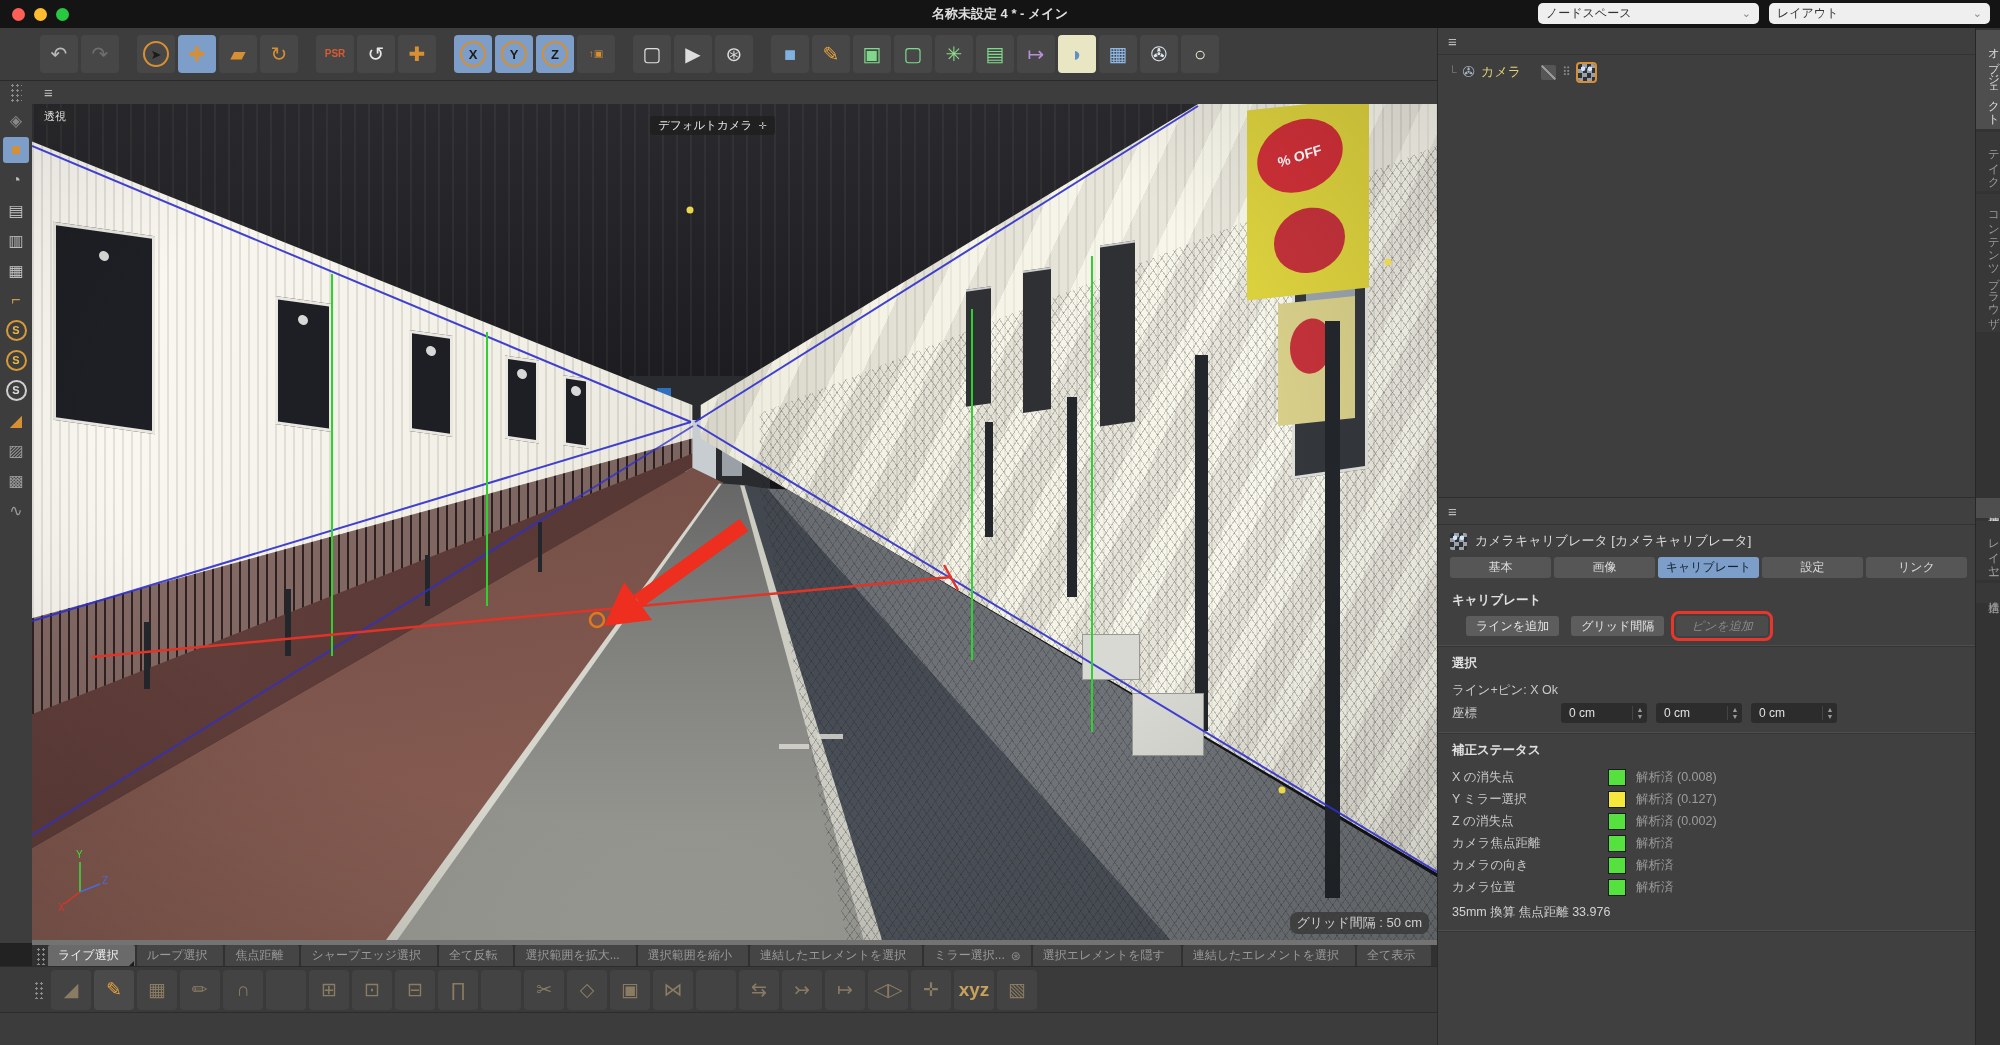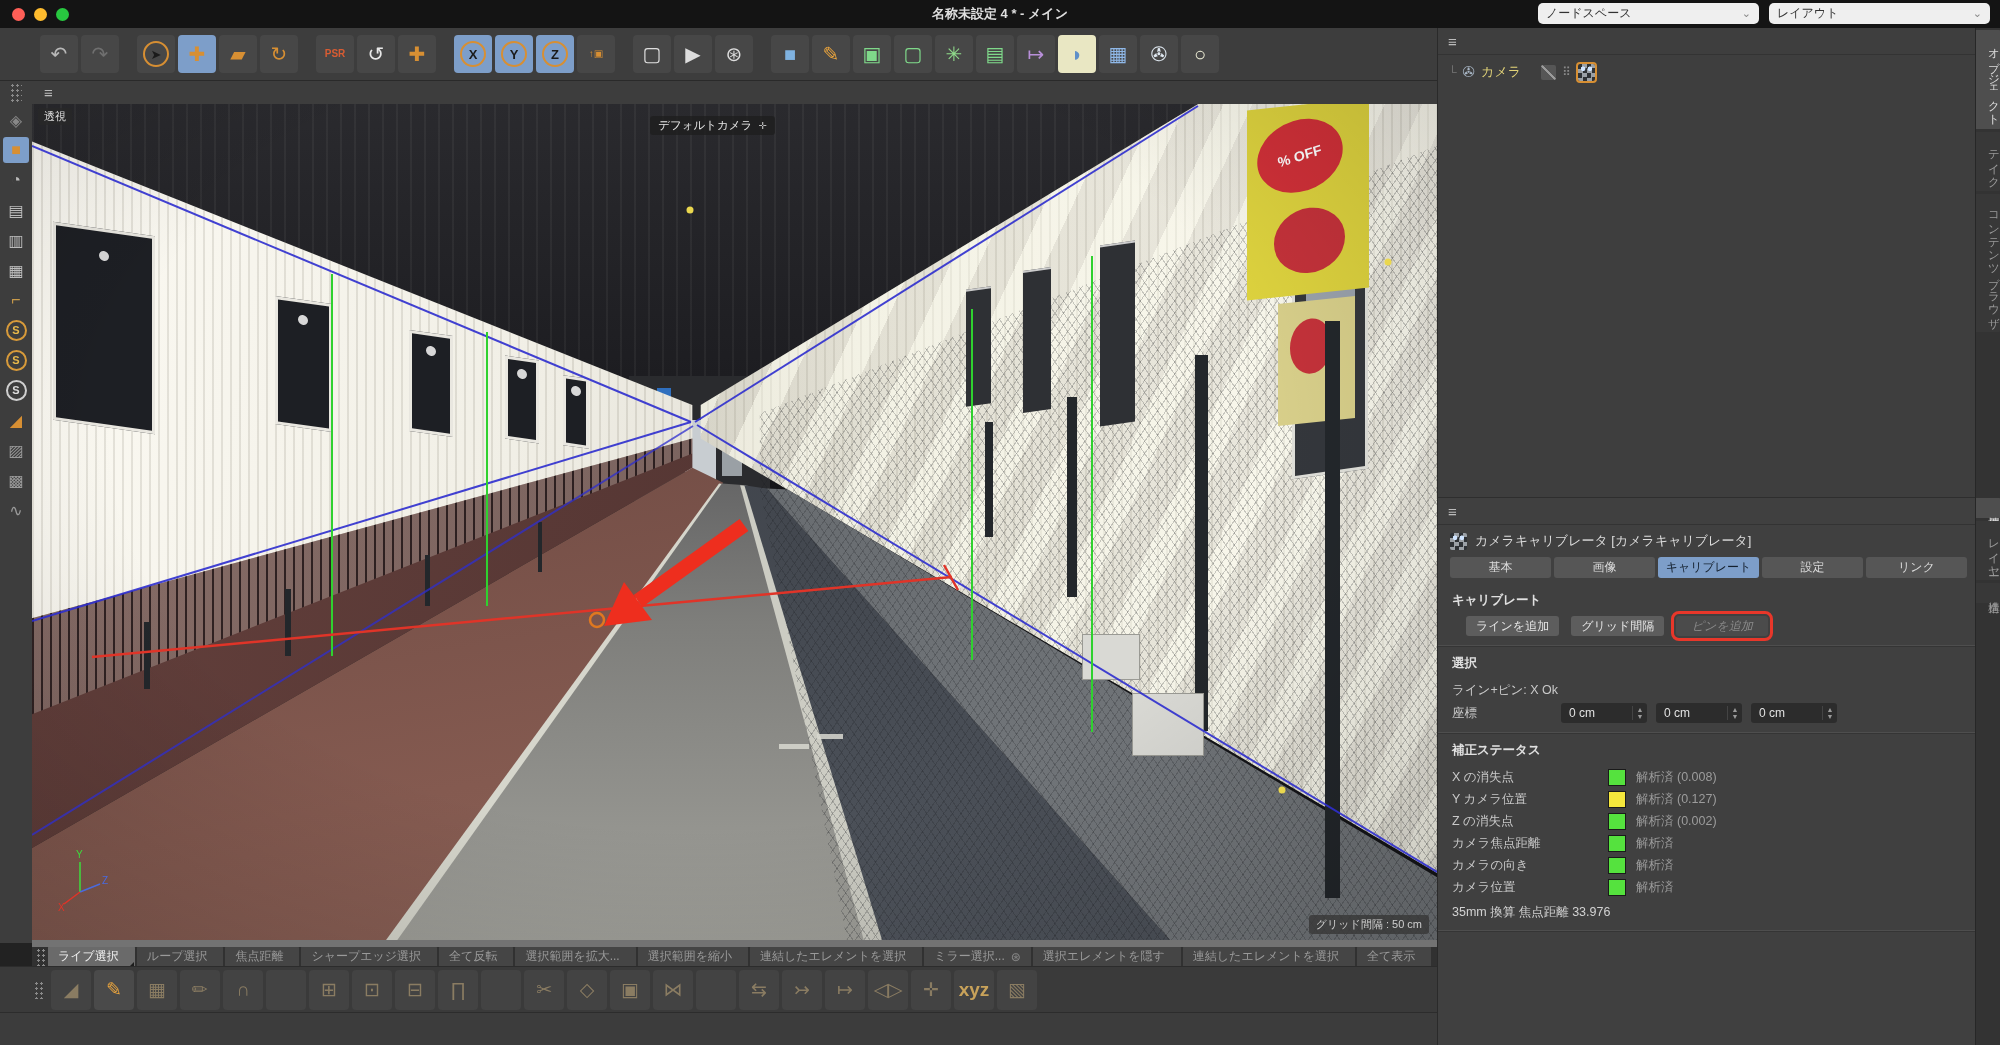--- a/index.html
+++ b/index.html
@@ -104,21 +104,21 @@
   .mark{position:absolute;background:#d8d8d0;opacity:.85;}
   .ph-vignette{background:radial-gradient(ellipse at 47% 40%,transparent 55%,rgba(0,0,0,.20));}
   .overlay-svg{position:absolute;inset:0;width:100%;height:100%;}
 
   .vp-badge{position:absolute;background:rgba(30,30,30,.75);color:#e6e6e6;font-size:11.5px;
             padding:2px 8px;border-radius:3px;display:flex;align-items:center;gap:6px;}
   .vp-badge .bicon{color:#b8b8b8;font-size:10px;}
   .proj-badge{position:absolute;left:6px;top:4px;background:rgba(40,40,40,.65);color:#ddd;
               font-size:11px;padding:1px 6px;border-radius:2px;}
   .grid-badge{position:absolute;right:8px;bottom:6px;background:rgba(58,58,58,.85);color:#cfcfcf;
-              font-size:11px;padding:2px 7px;border-radius:3px;}
+              font-size:13px;padding:2px 7px;border-radius:8px;}
   .axis-gizmo{position:absolute;left:18px;bottom:28px;width:64px;height:64px;}
 
   
   .om{position:absolute;left:1437px;top:28px;width:538px;height:469px;background:#3e3e3e;
       border-left:1px solid #2a2a2a;box-sizing:border-box;}
   .pmenubar{position:relative;height:26px;display:flex;align-items:center;gap:20px;padding-left:10px;
             font-size:13px;color:#c9c9c9;border-bottom:1px solid #333;}
   .pmenubar .mi.hl{color:#cdc253;}
   .pcorner{position:absolute;right:8px;top:0;height:26px;display:flex;gap:10px;align-items:center;}
   .cicon{color:#b5b5b5;font-size:14px;}
@@ -169,21 +169,21 @@
   
   .vstrip{position:absolute;left:1975px;top:28px;width:25px;height:1017px;background:#333;
           border-left:1px solid #272727;box-sizing:border-box;}
   .vtabs{position:absolute;left:0;width:25px;display:flex;flex-direction:column;gap:3px;}
   .vtab{writing-mode:vertical-rl;font-size:11.5px;color:#9a9a9a;background:#383838;padding:10px 0;
         text-align:center;width:25px;box-sizing:border-box;border-radius:0 2px 2px 0;}
   .vtab.active{background:#4e4e4e;color:#dddddd;}
 
   
   .selrow{position:absolute;left:32px;top:940px;width:1405px;height:26px;background:#313131;display:flex;
-          align-items:center;gap:2px;padding-left:4px;box-sizing:border-box;overflow:hidden;border-top:7px solid #737373;}
+          align-items:center;gap:2px;padding-left:4px;box-sizing:border-box;overflow:hidden;border-top:5px solid #737373;}
   .grip{width:10px;height:18px;background:radial-gradient(circle,#8a8a8a 1px,transparent 1.3px) 0 0/5px 5px;flex:0 0 auto;}
   .seltab{height:22px;background:#454545;color:#9a9a9a;font-size:12px;display:flex;align-items:center;
           padding:0 10px;border-radius:2px;flex:0 0 auto;position:relative;}
   .seltab.active{background:#6a6a6a;color:#f2f2f2;}
   .seltab.active::after{content:"";position:absolute;right:1px;bottom:1px;border-left:5px solid transparent;
           border-bottom:5px solid #1c1c1c;}
   .seltab .gearspan{margin-left:6px;color:#8a8a8a;}
   .toolrow{position:absolute;left:0px;top:966px;width:1437px;height:46px;background:#3a3a3a;display:flex;
            align-items:center;gap:3px;padding-left:34px;box-sizing:border-box;border-top:1px solid #2c2c2c;}
   .toolrow .tile{width:40px;height:40px;background:#434343;}
@@ -648,21 +648,21 @@
   <div class="sec-h">補正ステータス</div>
   <div>
 
       <div class="strow">
         <span class="st-label">X の消失点</span>
         <span class="st-swatch" style="background: rgb(85, 226, 62);"></span>
         <span class="st-text">解析済 (0.008)</span>
       </div>
 
       <div class="strow">
-        <span class="st-label">Y カメラ位置</span>
+        <span class="st-label">Y ミラー選択</span>
         <span class="st-swatch" style="background: rgb(245, 231, 60);"></span>
         <span class="st-text">解析済 (0.127)</span>
       </div>
 
       <div class="strow">
         <span class="st-label">Z の消失点</span>
         <span class="st-swatch" style="background: rgb(85, 226, 62);"></span>
         <span class="st-text">解析済 (0.002)</span>
       </div>
 

